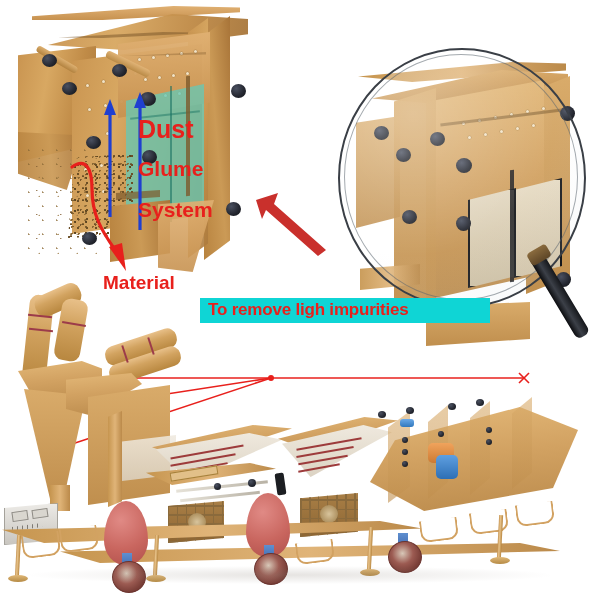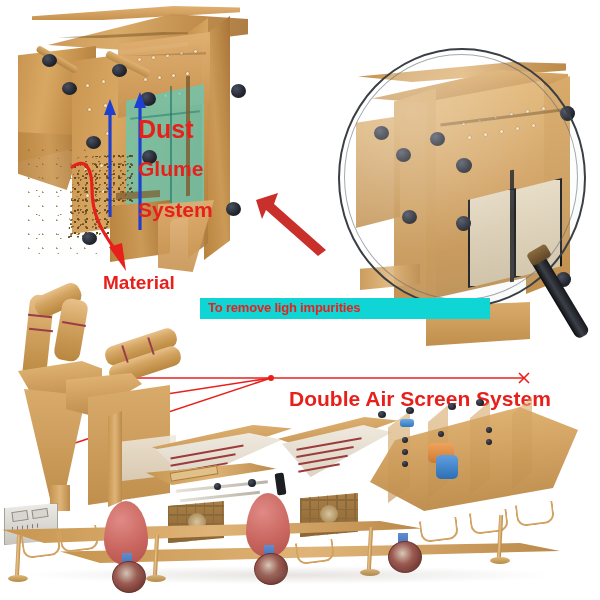--- a/index.html
+++ b/index.html
@@ -241,37 +241,36 @@
     <div class="abs lens" style="left:8px;top:28px;width:244px;height:256px;"></div>
     <div class="abs lens-inner" style="left:14px;top:34px;width:232px;height:244px;"></div>
 
     <div class="abs handle" style="left:196px;top:232px;width:15px;height:98px;
          transform:rotate(-31deg);transform-origin:50% 0;"></div>
     <div class="abs" style="left:198px;top:228px;width:22px;height:14px;border-radius:4px;
          background:linear-gradient(180deg,#8a6b3e,#5e4627);transform:rotate(-31deg);"></div>
   </div>
 
   <div class="abs cyan-box" style="left:200px;top:298px;width:274px;">
-    <div class="ann-red" style="font-size:13px;letter-spacing:-.2px;">To remove ligh impurities</div>
+    <div class="ann-red" style="font-size:17px;letter-spacing:-.2px;">To remove ligh impurities</div>
   </div>
 
   <svg class="abs" style="left:100px;top:368px;width:440px;height:82px;overflow:visible" viewBox="0 0 440 82">
 
     <line x1="0" y1="10" x2="425" y2="10" stroke="#e8201c" stroke-width="1.6"></line>
     <line x1="419" y1="5" x2="429" y2="15" stroke="#e8201c" stroke-width="1.6"></line>
     <line x1="429" y1="5" x2="419" y2="15" stroke="#e8201c" stroke-width="1.6"></line>
 
     <circle cx="171" cy="10" r="3" fill="#e8201c"></circle>
 
     <line x1="171" y1="10" x2="-37" y2="42" stroke="#e8201c" stroke-width="1.6"></line>
     <line x1="171" y1="10" x2="-46" y2="82" stroke="#e8201c" stroke-width="1.6"></line>
     <circle cx="-40" cy="42" r="7" fill="none" stroke="#e8201c" stroke-width="2.4"></circle>
     <circle cx="-49" cy="82" r="7" fill="none" stroke="#e8201c" stroke-width="2.4"></circle>
   </svg>
-  <div class="abs ann-red" style="left:289px;top:388px;font-size:21px;">Double Air Screen System</div>
 
   <div class="abs" id="machine">
 
     <div class="abs pipe" style="left:26px;top:10px;width:24px;height:86px;transform:rotate(6deg);"></div>
     <div class="abs pipe" style="left:34px;top:4px;width:48px;height:22px;transform:rotate(-24deg);"></div>
     <div class="abs pipe" style="left:58px;top:14px;width:26px;height:62px;transform:rotate(10deg);"></div>
     <div class="abs" style="left:28px;top:30px;width:24px;height:2px;background:#9c3b4a;transform:rotate(6deg);"></div>
     <div class="abs" style="left:29px;top:44px;width:24px;height:2px;background:#9c3b4a;transform:rotate(6deg);"></div>
     <div class="abs" style="left:62px;top:38px;width:24px;height:2px;background:#9c3b4a;transform:rotate(10deg);"></div>
 

